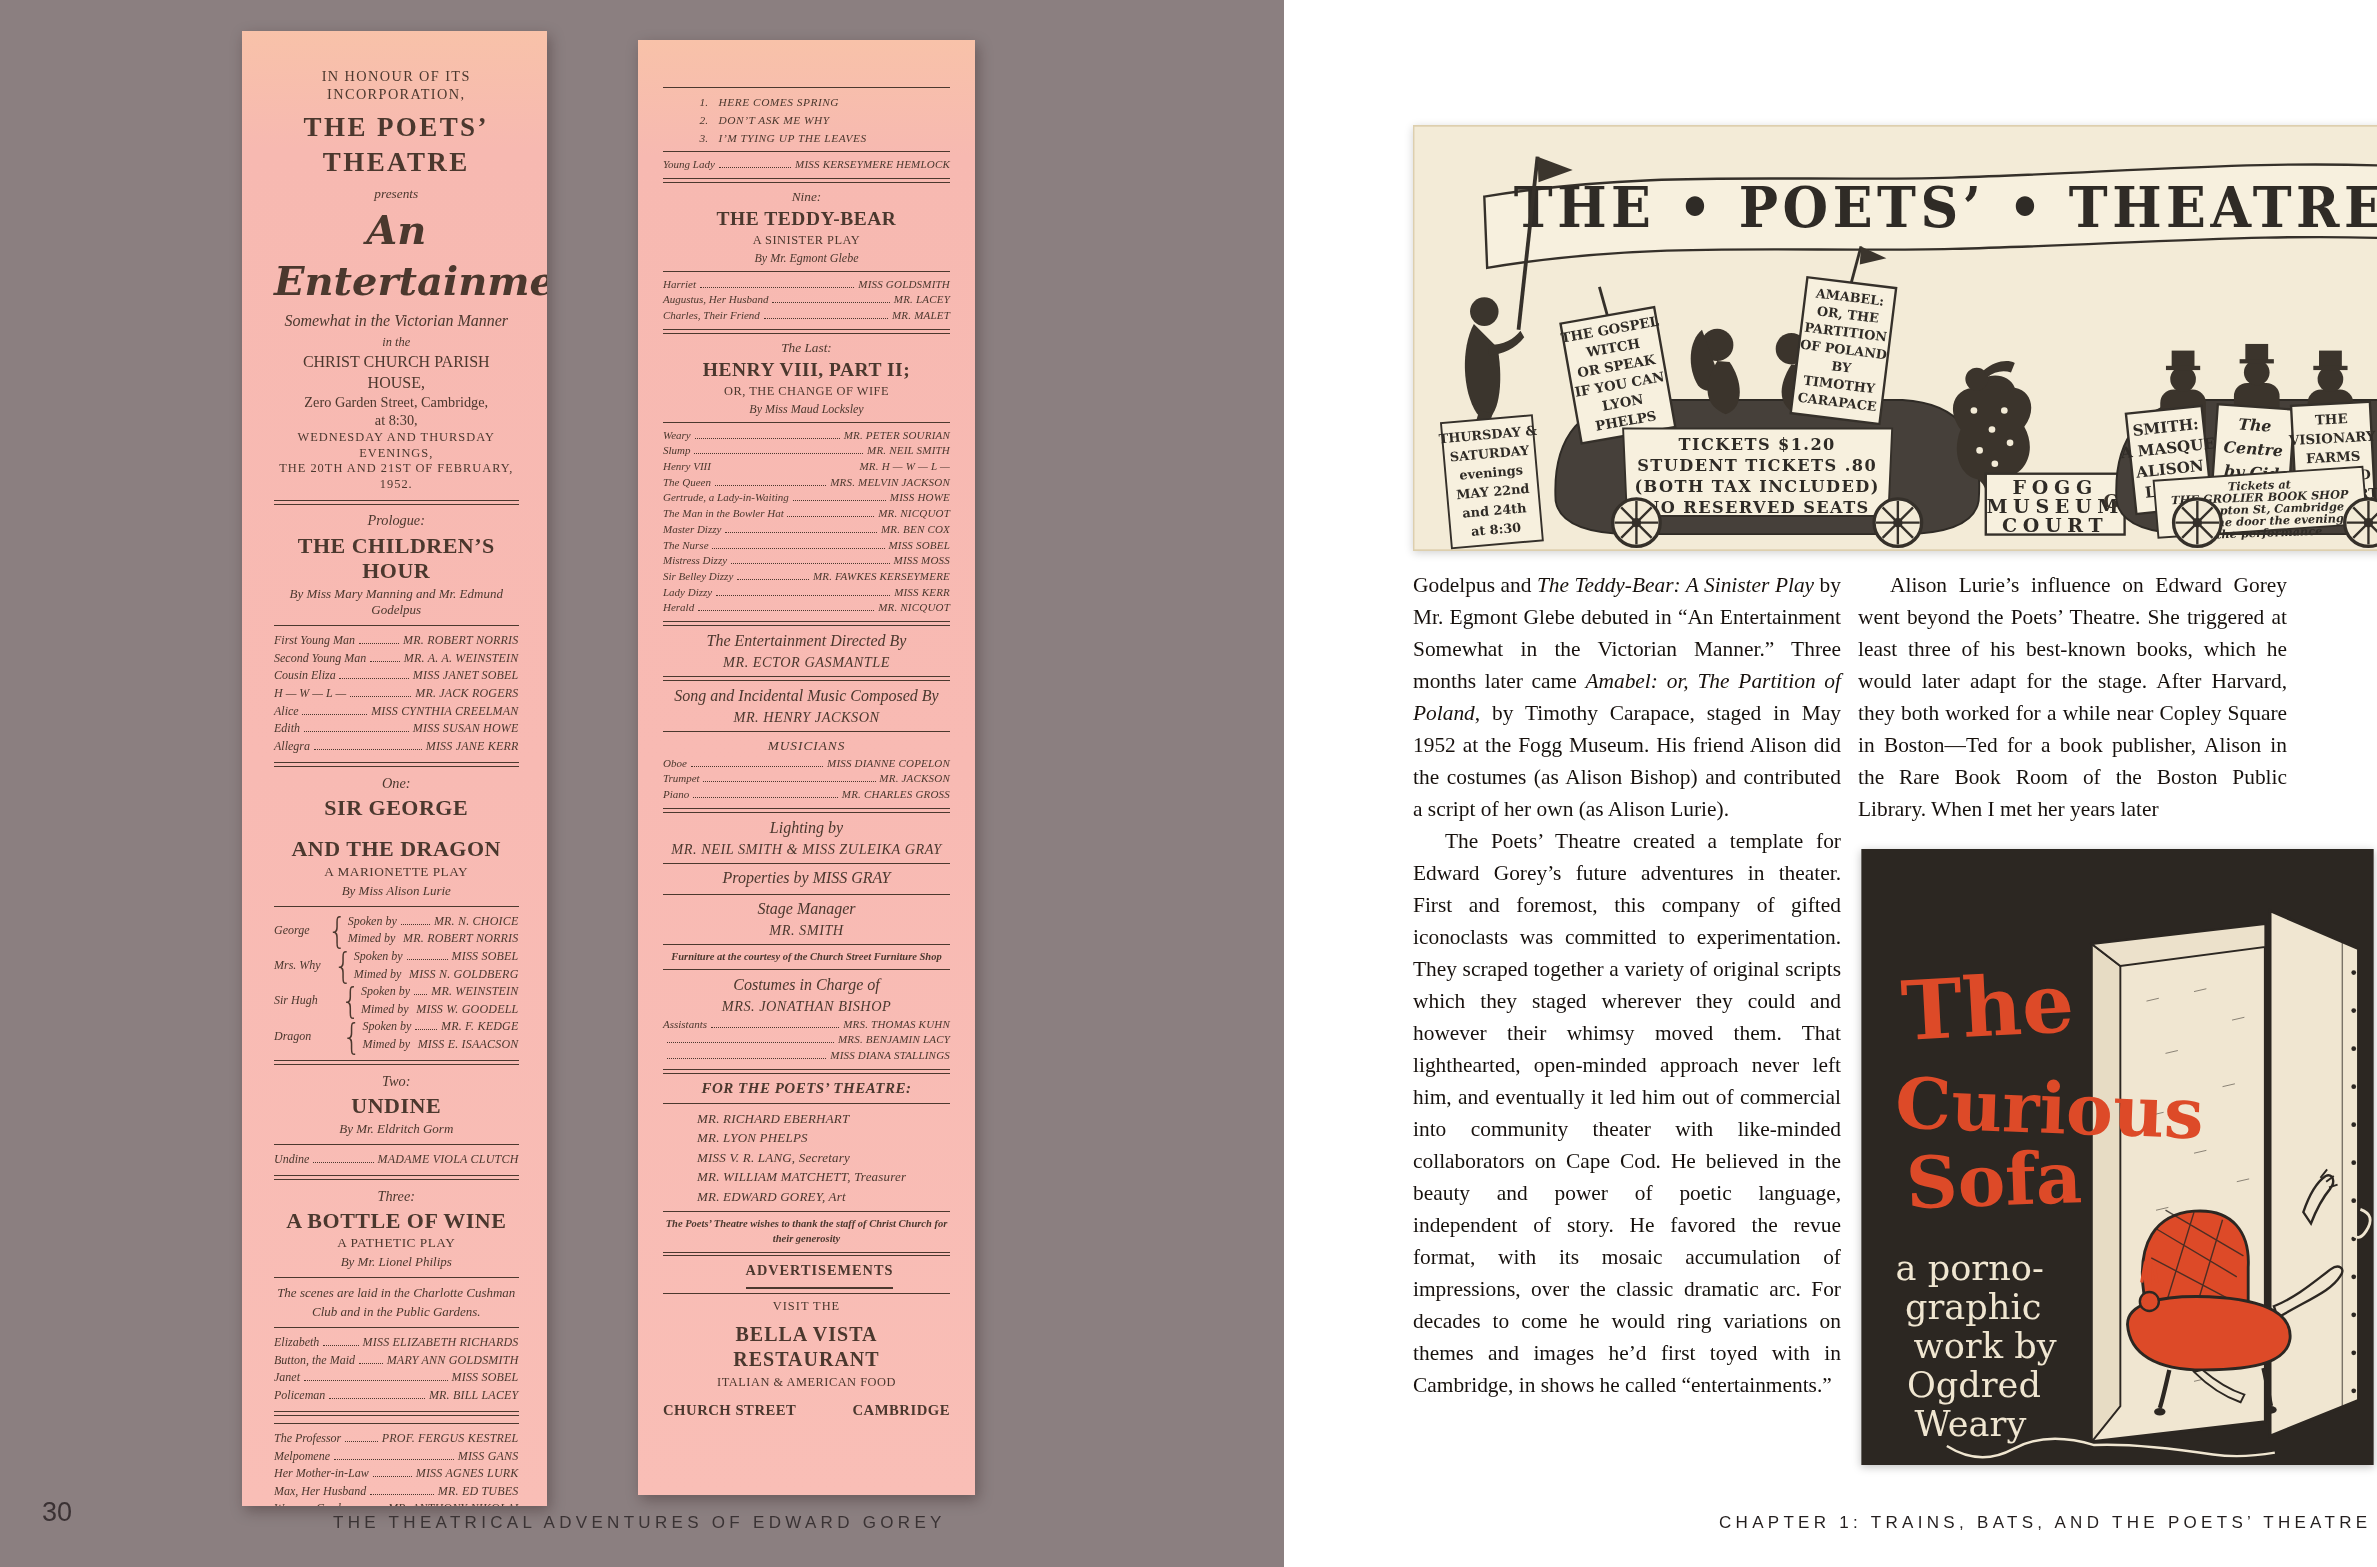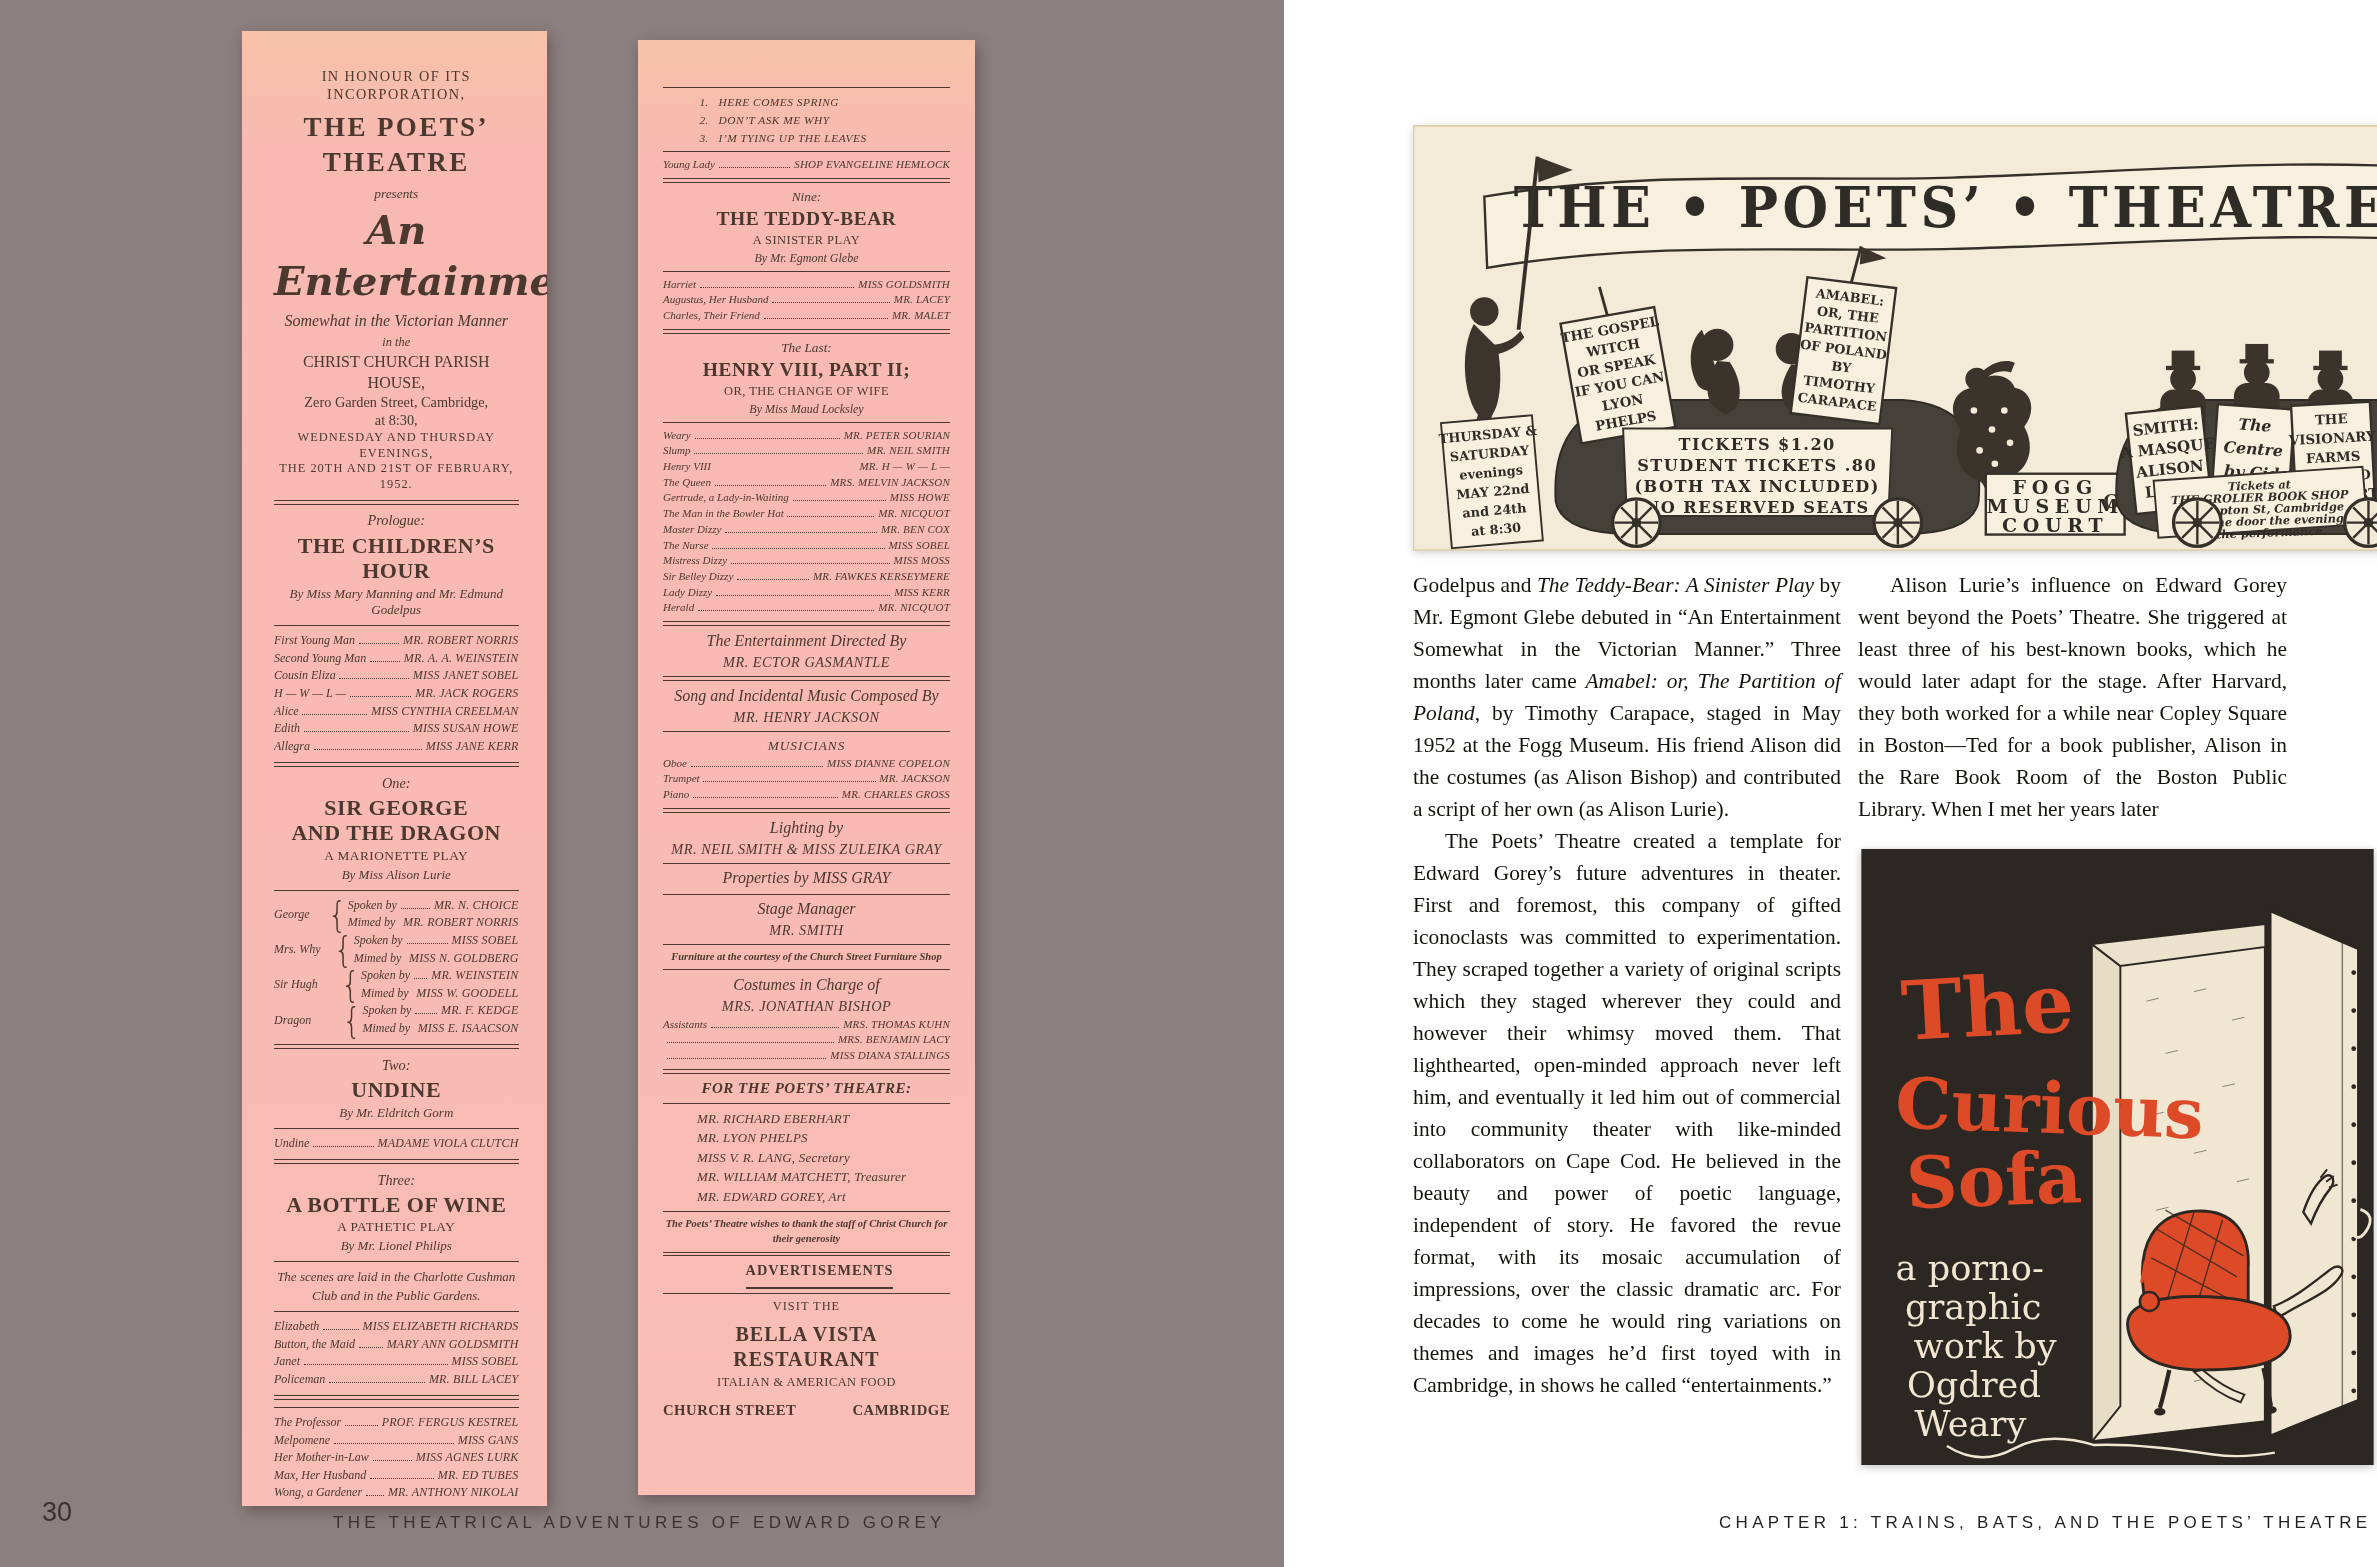--- a/index.html
+++ b/index.html
@@ -23,21 +23,21 @@
   .masthead{font-size:27px;letter-spacing:2.4px;margin-top:6.7px;font-weight:bold;}
   .ital{font-style:italic;font-size:13.3px;margin-top:5.7px;}
   .entertainment{font-style:italic;font-size:40px;margin-top:1.9px;font-weight:bold;font-family:"DejaVu Serif",serif;}
   .ital-md{font-style:italic;font-size:16px;margin-top:4.8px;}
   .ital-sm{font-style:italic;font-size:12.4px;margin-top:3.8px;}
   .caps-md{font-size:16px;margin-top:1px;}
   .serif-md{font-size:14.3px;}
   .sp-caps-sm{font-size:12.4px;letter-spacing:1px;}
   .num{font-style:italic;font-size:var(--num-fs);}
   .play-title{font-size:var(--title-fs);font-weight:bold;letter-spacing:0.5px;margin-top:2.9px;line-height:1.15;}
-  .tight{margin-top:0;}
+  .tight{margin-top:16px;}
   .sub-caps{font-size:var(--sub-fs);margin-top:2.4px;letter-spacing:0.5px;line-height:1.25;}
   .byline{font-style:italic;font-size:var(--byline-fs);margin-top:2.4px;}
   .caps-names{font-size:14.3px;font-style:italic;letter-spacing:0.5px;margin-top:1px;}
   .musicians{font-style:italic;font-size:13.3px;letter-spacing:1px;}
   .for-theatre{font-style:italic;font-size:15px;font-weight:bold;letter-spacing:0.5px;}
   .rule1{border-top:1.9px solid var(--ink);margin:6.2px 0;}
   .rule2{height:2.9px;border-top:1.9px solid var(--ink);border-bottom:1px solid var(--ink);margin:6.7px 0;}
   #leaflet2 .rule1{margin:4.8px 0;}
   #leaflet2 .rule2{margin:5.2px 0;}
   .cast{margin:1px 0;}
@@ -313,21 +313,21 @@
           <div class="song-row">
             <span class="song-num">3.</span>
             <span class="song-title">I’M TYING UP THE LEAVES</span>
           </div>
         </div>
         <div class="rule1"></div>
         <div class="cast">
           <div class="cast-row">
             <span class="cast-role">Young Lady</span>
             <span class="dots"></span>
-            <span class="cast-name">SHOP EVANGELINE HEMLOCK</span>
+            <span class="cast-name">MISS KERSEYMERE HEMLOCK</span>
           </div>
         </div>
         <div class="rule2"></div>
         <div class="sec stack">
           <div class="ln num">Nine:</div>
           <div class="ln play-title">THE TEDDY-BEAR</div>
           <div class="ln sub-caps">A SINISTER PLAY</div>
           <div class="ln byline">By Mr. Egmont Glebe</div>
         </div>
         <div class="rule1"></div>

